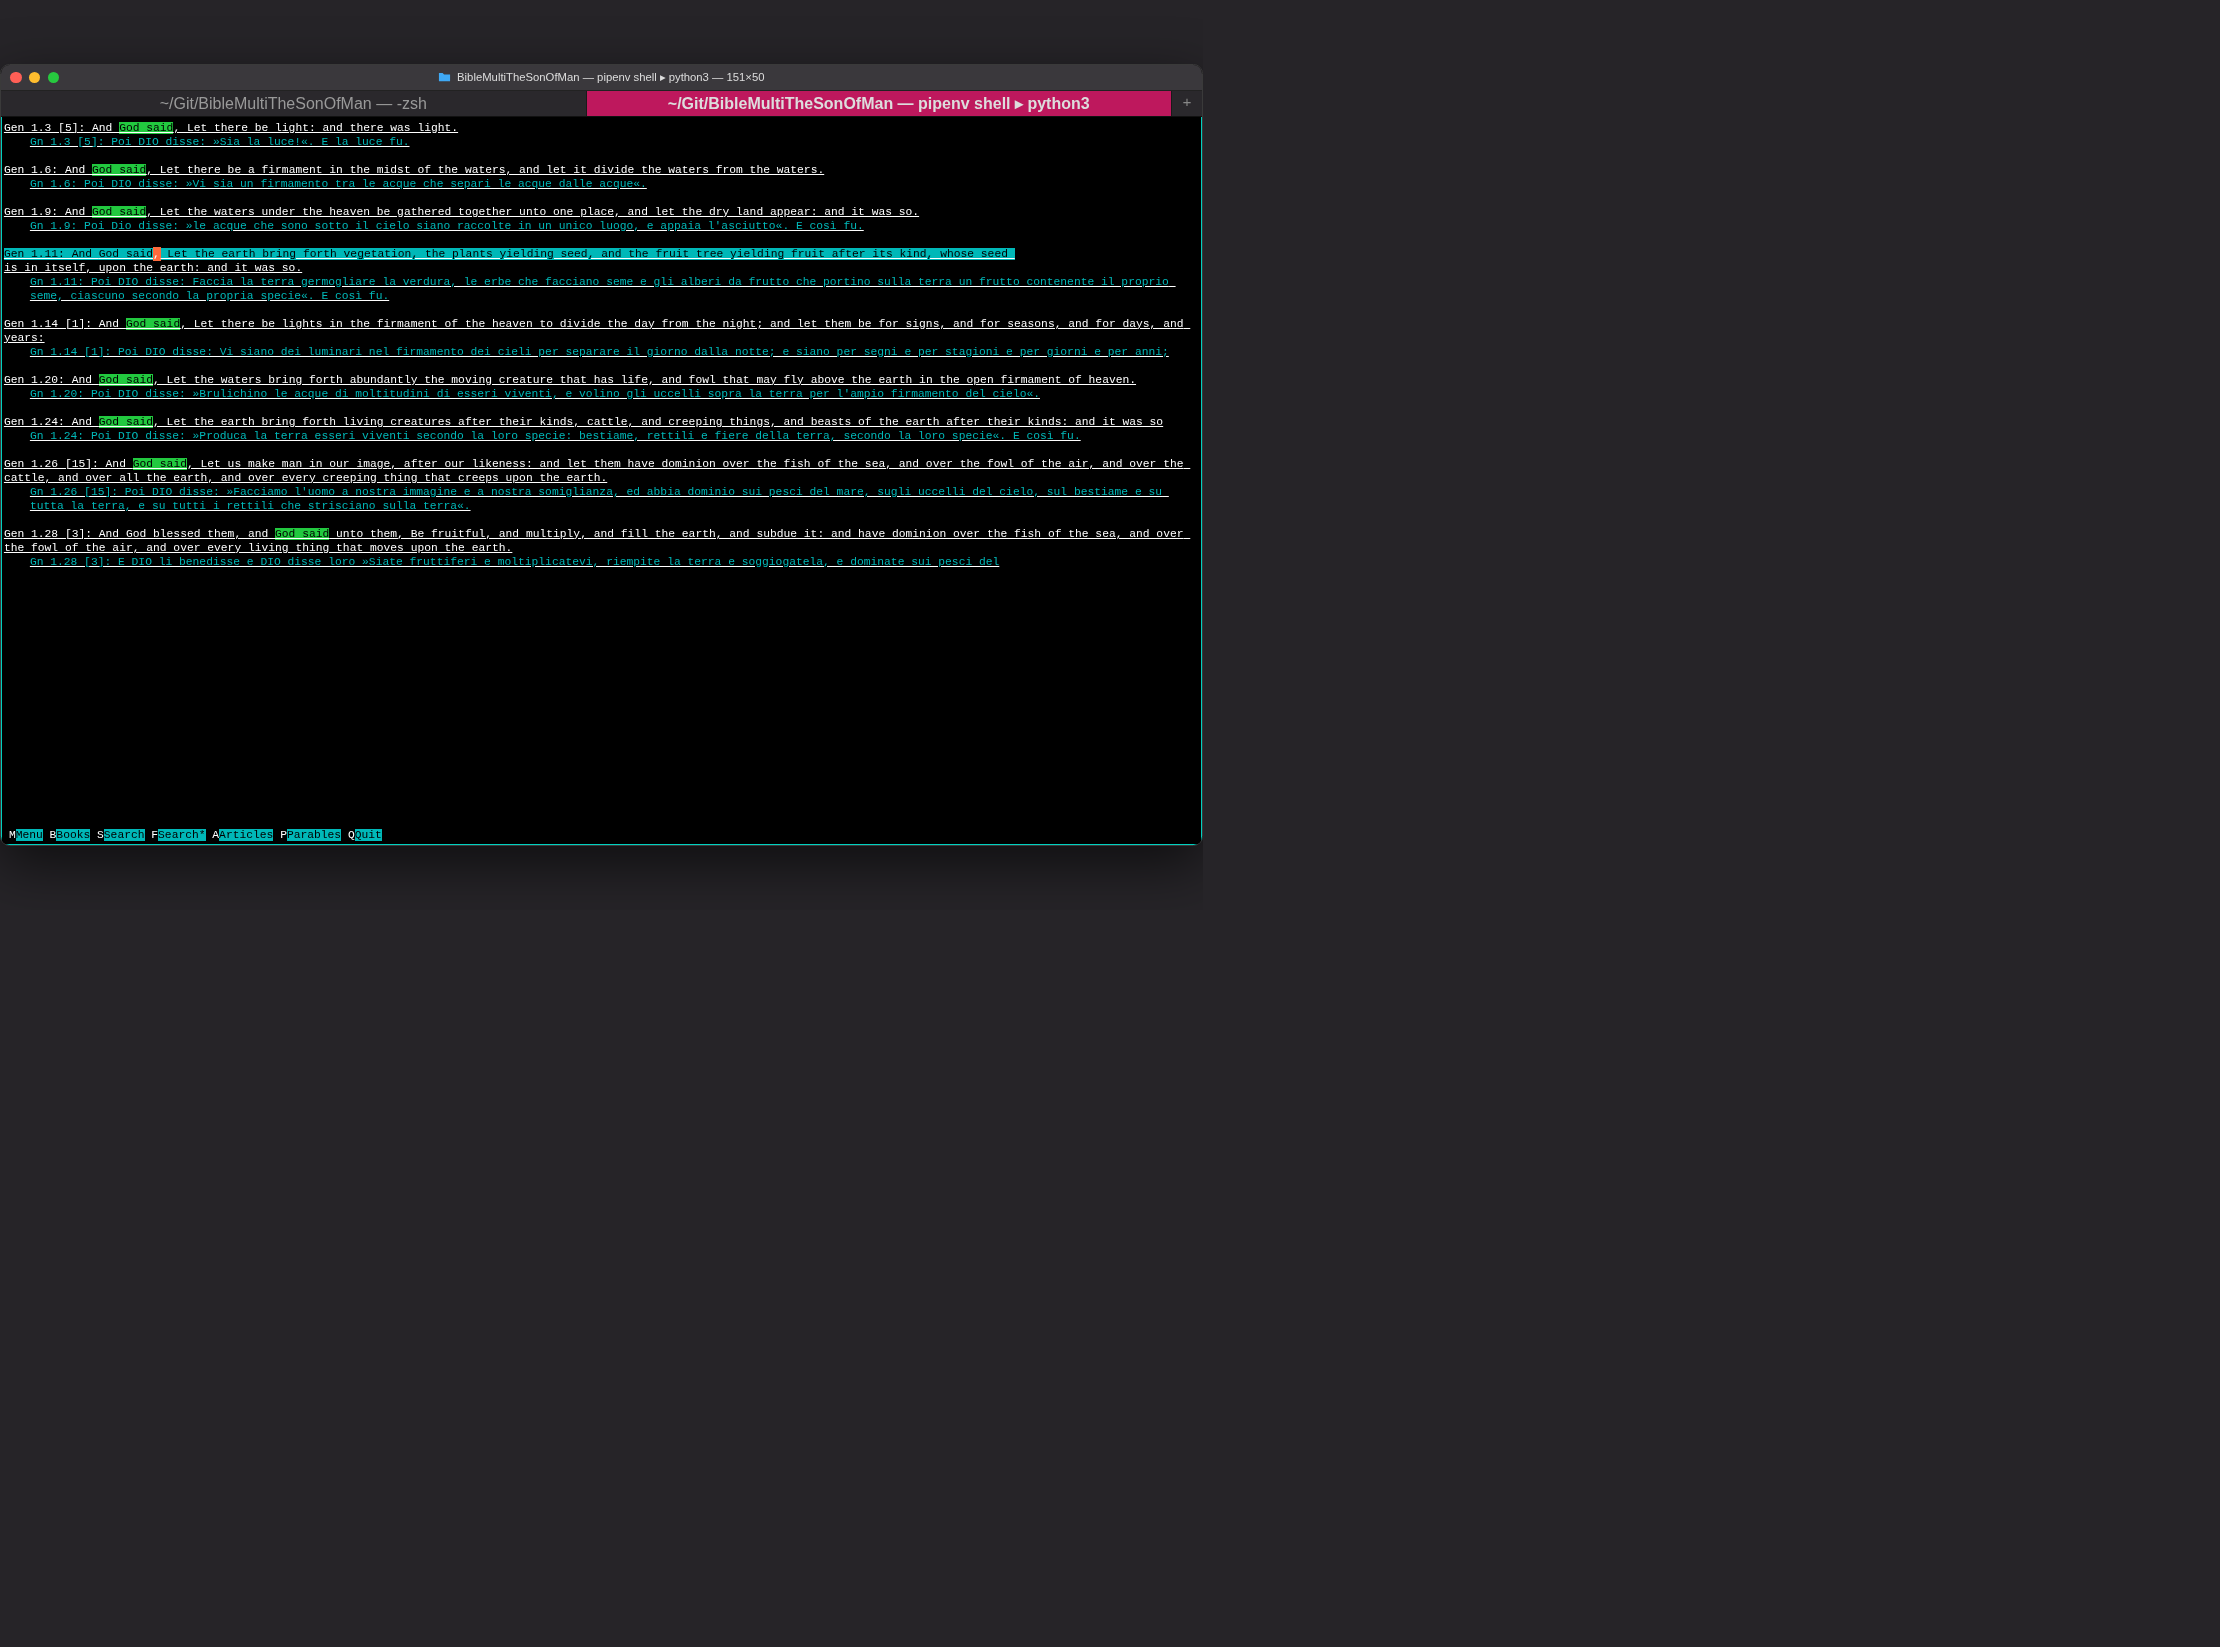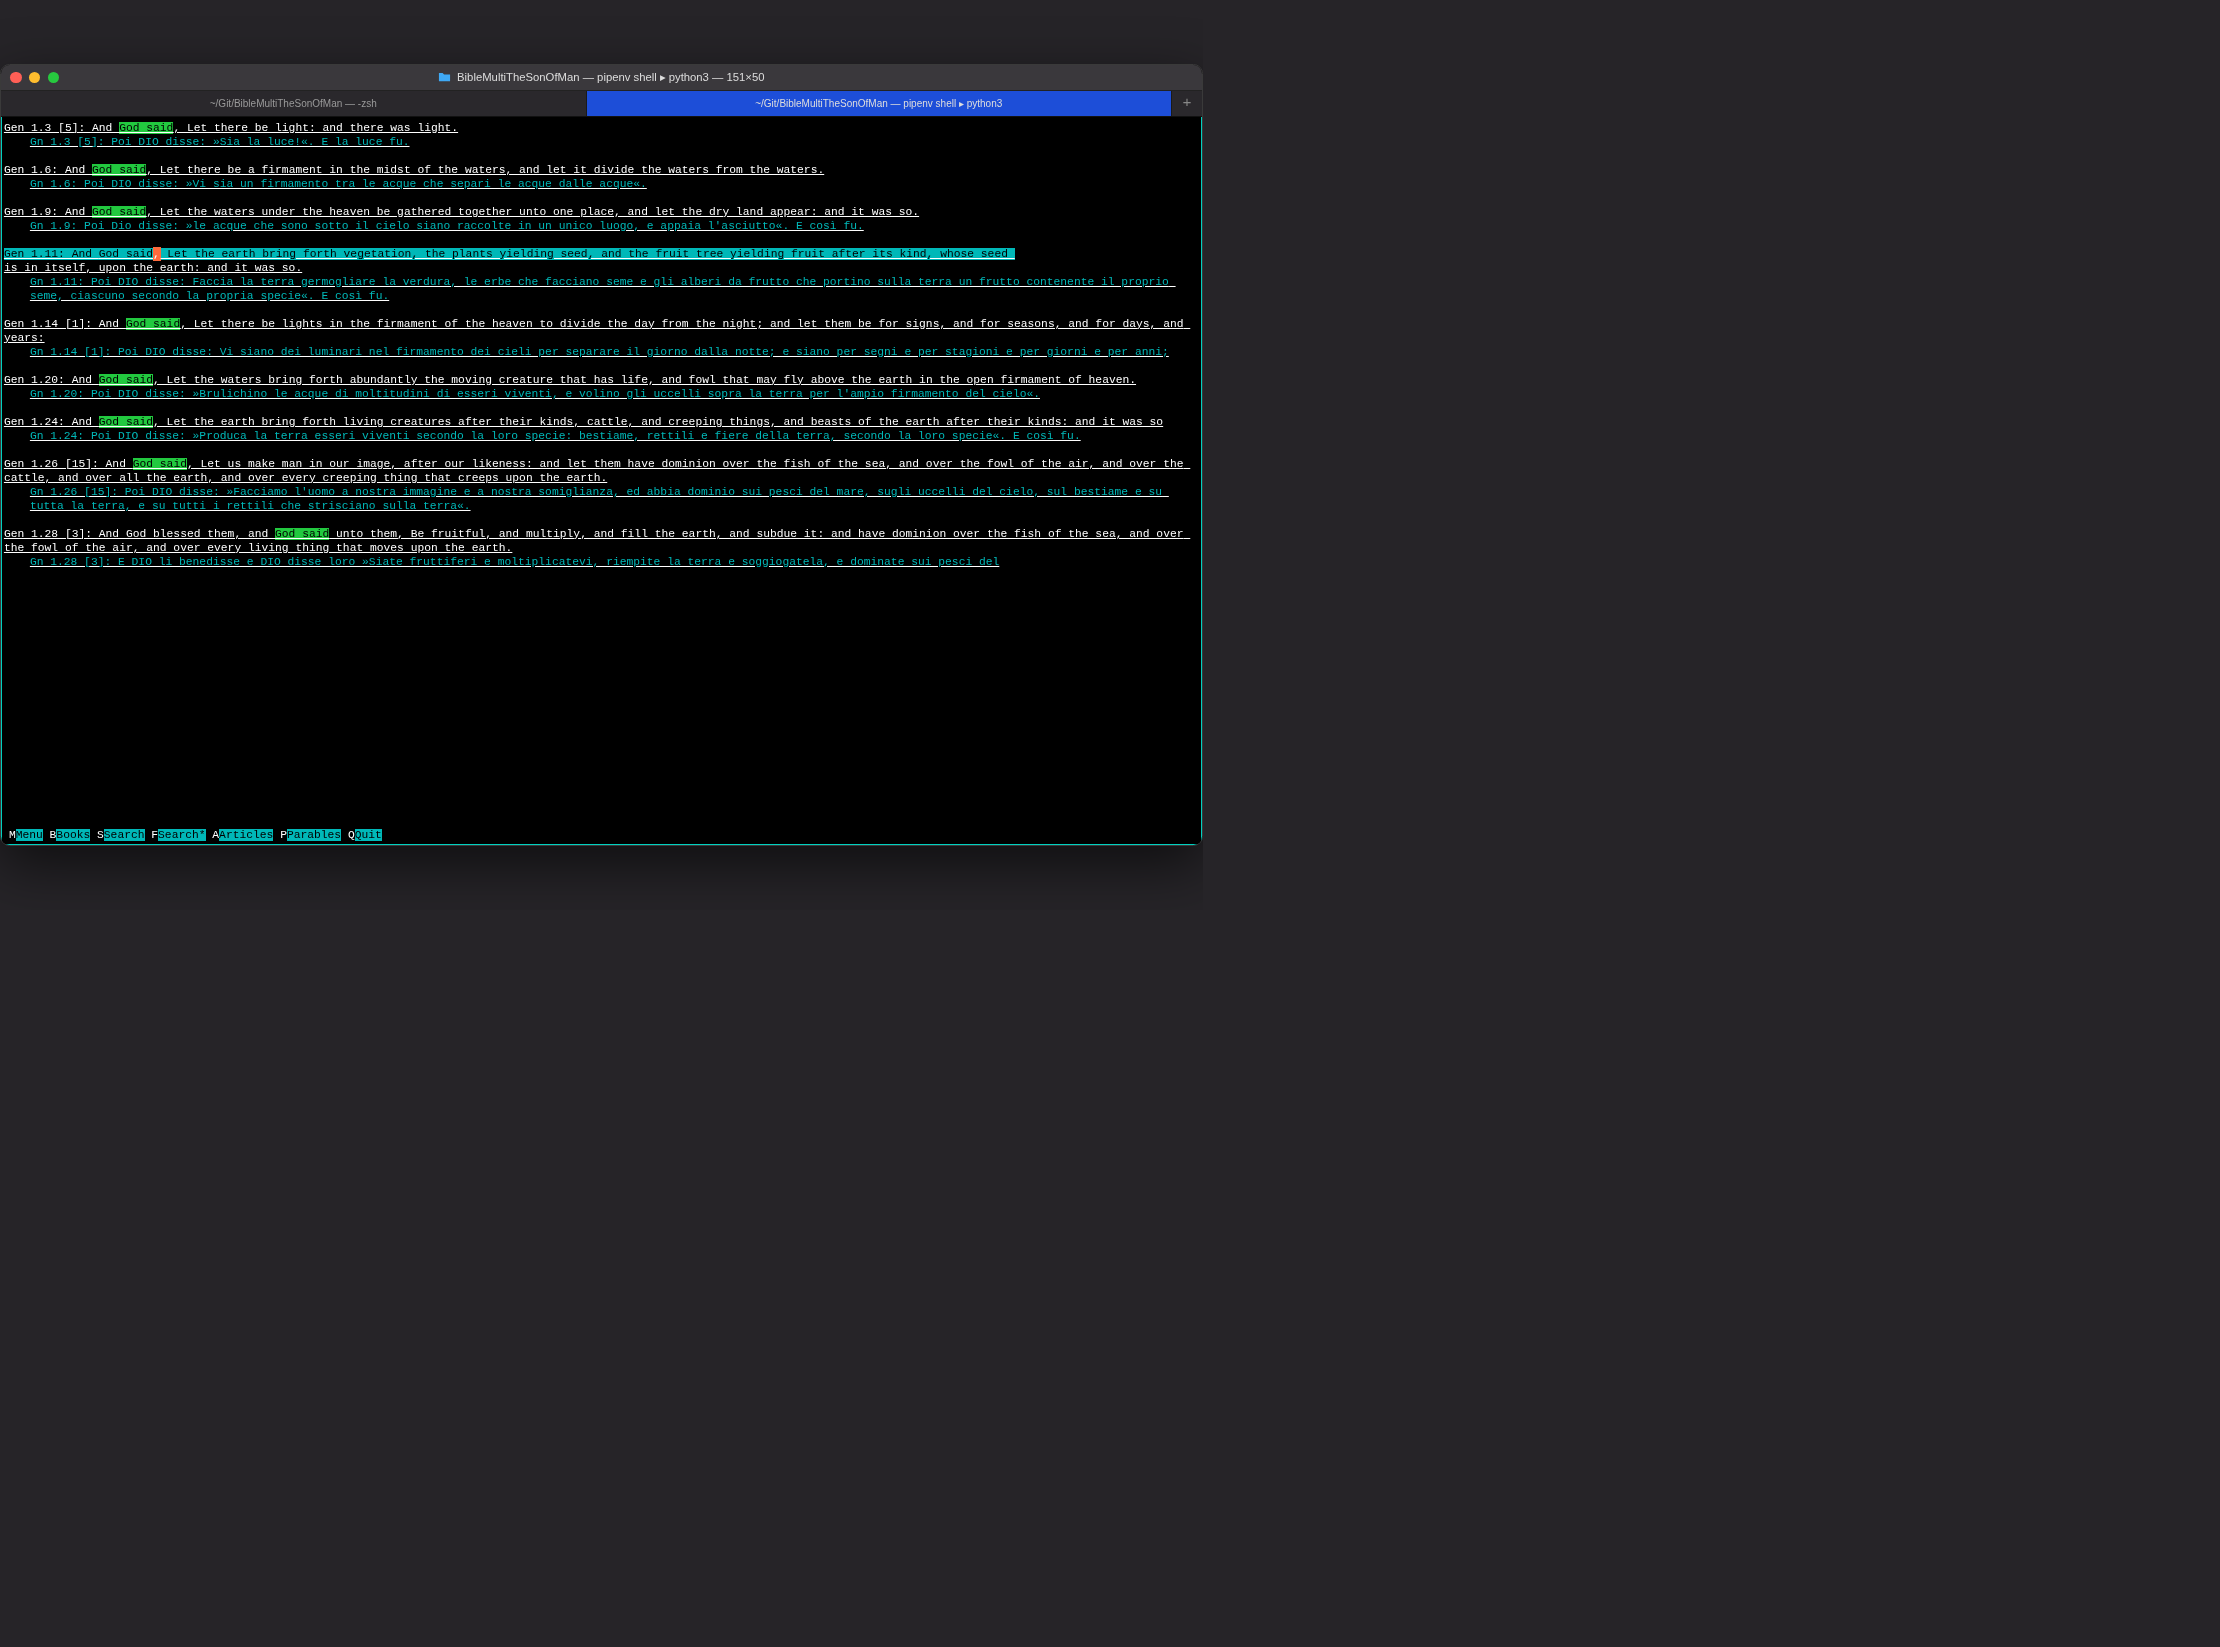--- a/index.html
+++ b/index.html
@@ -48,24 +48,24 @@
   .folder-icon { width: 13px; height: 10.4px; }
   .tabbar {
     height: 26px;
     background: #2a282c;
     display: flex;
     border-bottom: 0.9px solid #111;
   }
   .tab {
     flex: 1;
     display: flex; align-items: center; justify-content: center;
-    color: #999; font-size: 10px; font-family: -apple-system, sans-serif;
+    color: #999; font-size: 16px; font-family: -apple-system, sans-serif;
     border-right: 0.9px solid #1a1a1a;
   }
-  .tab.active { background: #1d4ed8; color: #ddd; }
+  .tab.active { background: #be185d; color: #ddd; font-weight: bold; }
   .tab-add {
     width: 30px; display: flex; align-items: center; justify-content: center;
     color: #888; font-size: 15px;
   }
   .terminal {
     flex: 1;
     background: #000;
     border: 1.9px solid #00d0c0;
     border-top: none;
     position: relative;

